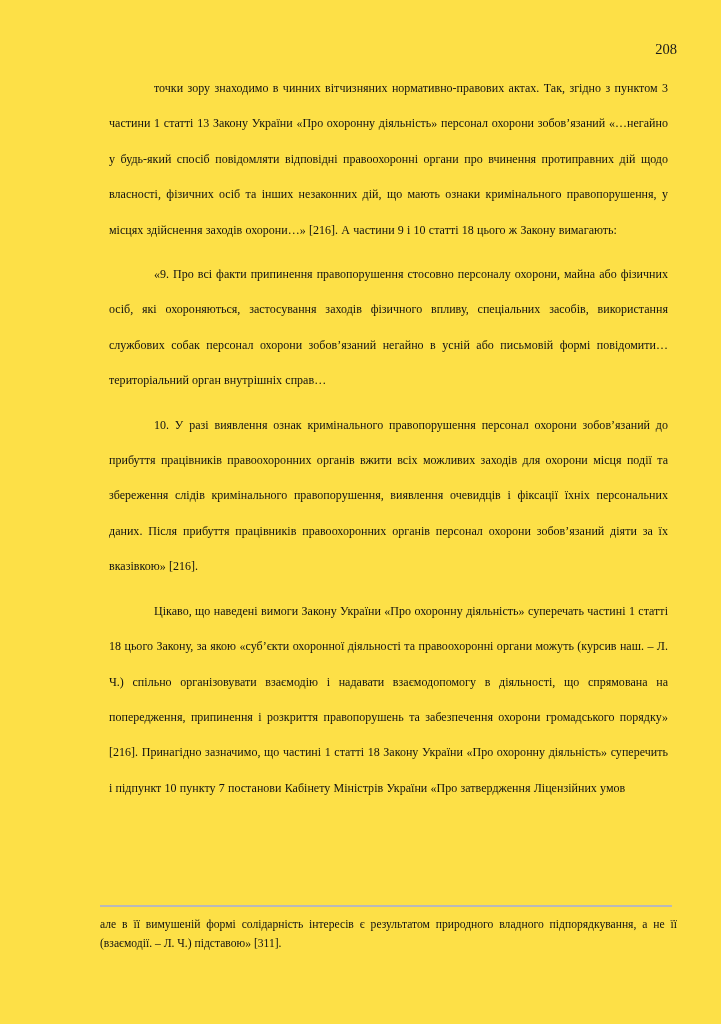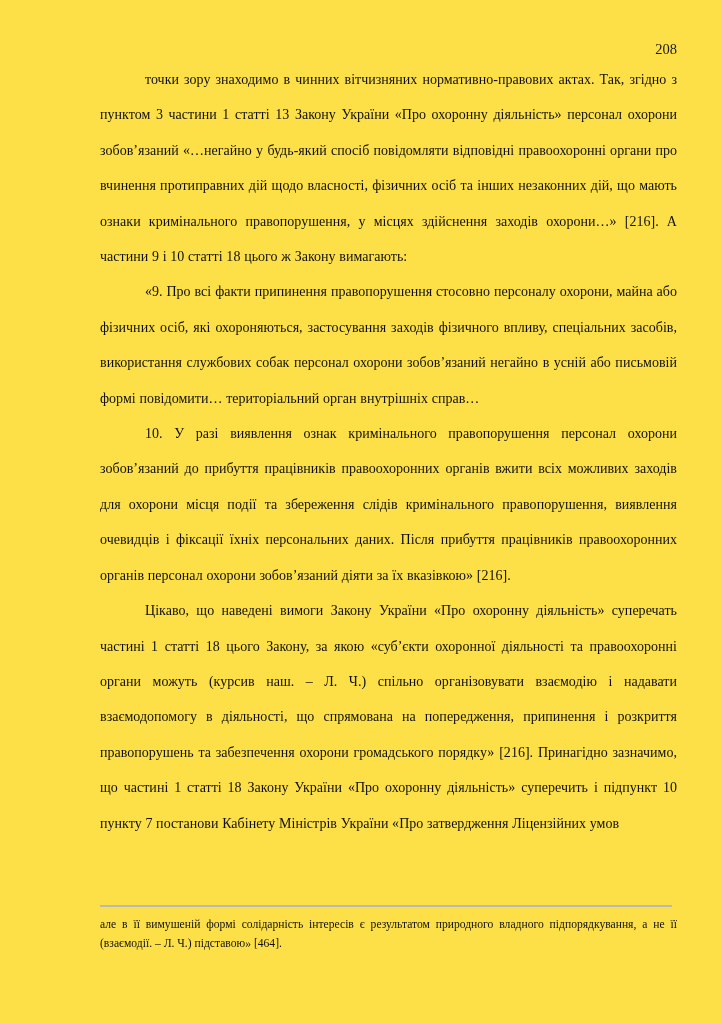--- a/index.html
+++ b/index.html
@@ -29,25 +29,25 @@
     line-height: 1;
     color: #1a1a1a;
   }
   .body-block {
     position: absolute;
     top: 62px;
     left: 100px;
     width: 577px;
   }
   p.para {
-    margin: 0;
+    margin: 9px;
     text-align: justify;
     text-align-last: left;
     text-indent: 45px;
-    font-size: 14px;
+    font-size: 12px;
     line-height: 35.4px;
     color: #111111;
     letter-spacing: 0.02px;
     word-spacing: 0.2px;
   }
   .italic {
   }
   .footnote-block {
     position: absolute;
     left: 100px;
@@ -79,16 +79,16 @@
 
   <div class="body-block">
     <p class="para"><span>точки зору знаходимо в чинних вітчизняних нормативно-правових актах. Так, згідно з пунктом 3 частини 1 статті 13 Закону України «Про охоронну діяльність» персонал охорони зобов’язаний «…негайно у будь-який спосіб повідомляти відповідні правоохоронні органи про вчинення протиправних дій щодо власності, фізичних осіб та інших незаконних дій, що мають ознаки кримінального правопорушення, у місцях здійснення заходів охорони…» [216]. А частини 9 і 10 статті 18 цього ж Закону вимагають:</span></p>
     <p class="para"><span>«9. Про всі факти припинення правопорушення стосовно персоналу охорони, майна або фізичних осіб, які охороняються, застосування заходів фізичного впливу, спеціальних засобів, використання службових собак персонал охорони зобов’язаний негайно в усній або письмовій формі повідомити… територіальний орган внутрішніх справ…</span></p>
     <p class="para"><span>10. У разі виявлення ознак кримінального правопорушення персонал охорони зобов’язаний до прибуття працівників правоохоронних органів вжити всіх можливих заходів для охорони місця події та збереження слідів кримінального правопорушення, виявлення очевидців і фіксації їхніх персональних даних. Після прибуття працівників правоохоронних органів персонал охорони зобов’язаний діяти за їх вказівкою» [216].</span></p>
     <p class="para"><span>Цікаво, що наведені вимоги Закону України «Про охоронну діяльність» суперечать частині 1 статті 18 цього Закону, за якою «суб’єкти охоронної діяльності та правоохоронні органи </span><span class="italic">можуть</span><span> (курсив наш. – </span><span class="italic">Л. Ч.</span><span>) спільно організовувати взаємодію і надавати взаємодопомогу в діяльності, що спрямована на попередження, припинення і розкриття правопорушень та забезпечення охорони громадського порядку» [216]. Принагідно зазначимо, що частині 1 статті 18 Закону України «Про охоронну діяльність» суперечить і підпункт 10 пункту 7 постанови Кабінету Міністрів України «Про затвердження Ліцензійних умов</span></p>
   </div>
 
   <div class="footnote-block">
     <hr class="footnote-rule">
-    <p class="footnote"><span>але в її вимушеній формі солідарність інтересів є результатом природного владного підпорядкування, а не її (взаємодії. – </span><span class="italic">Л. Ч.</span><span>) підставою» [464].</span></p>
+    <p class="footnote"><span>але в її вимушеній формі солідарність інтересів є результатом природного владного підпорядкування, а не її (взаємодії. – </span><span class="italic">Л. Ч.</span><span>) підставою» [311].</span></p>
   </div>
 
 </div>
 
 </body></html>

